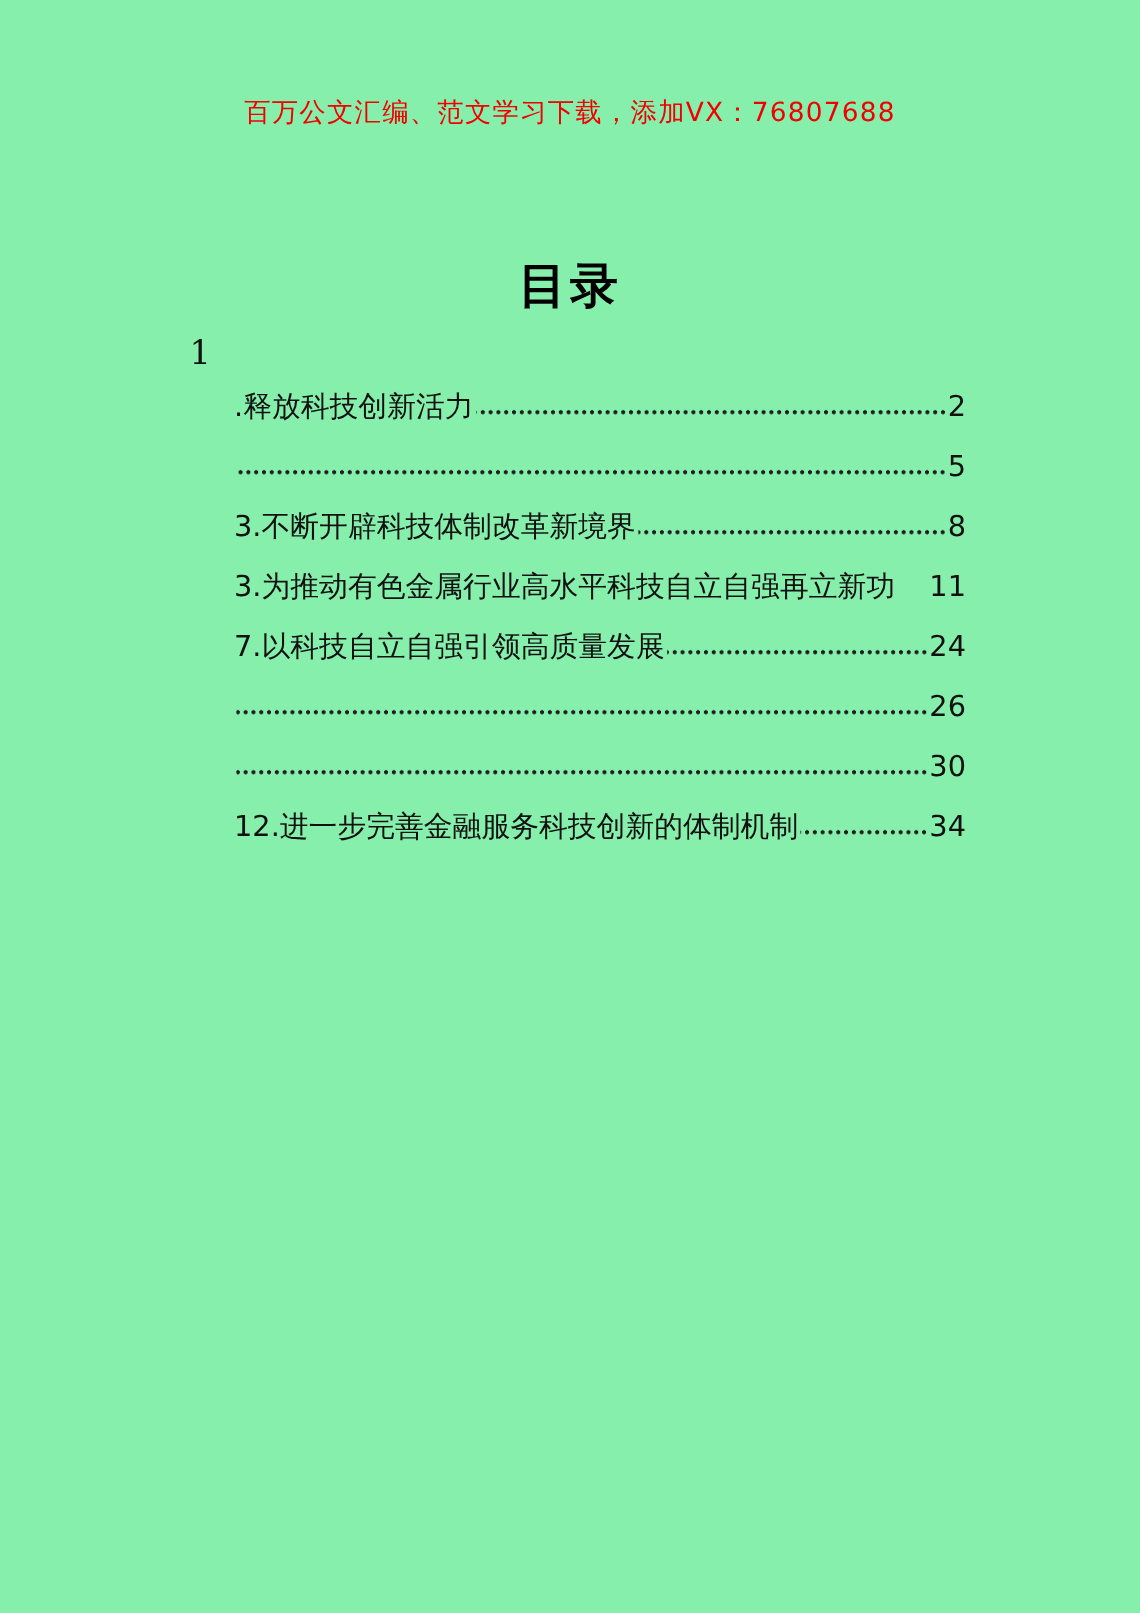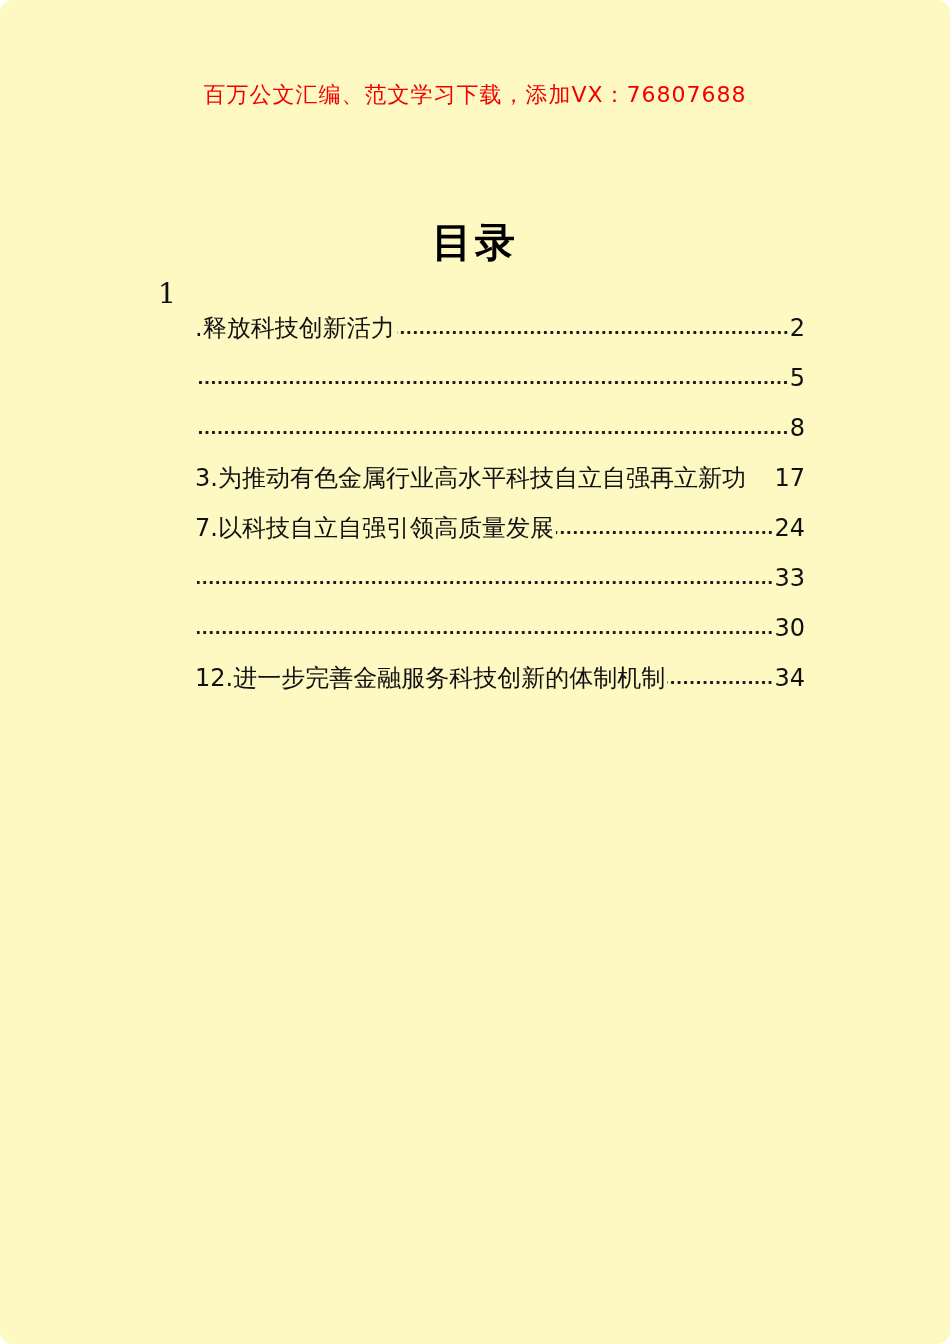--- a/index.html
+++ b/index.html
@@ -8,22 +8,21 @@
     width: 950px;
     height: 1344px;
     position: relative;
     overflow: hidden;
     font-family: "DejaVu Sans", sans-serif;
     color: #111111;
   }
   .page {
     position: absolute;
     inset: 0;
-    background: #fef9c3;
-    border-radius: 13px;
+    background: #86efac;
   }
   
   .notice {
     position: absolute;
     top: 80px;
     left: 0;
     right: 0;
     text-align: center;
     font-size: 22px;
     line-height: 30px;
@@ -35,36 +34,36 @@
     position: absolute;
     top: 220px;
     left: 0;
     right: 0;
     text-align: center;
     font-size: 40px;
     line-height: 46px;
     font-weight: 700;
     letter-spacing: 3px;
     color: #000000;
-    font-family: Liberation Serif, serif;
+    font-family: Liberation Mono, monospace;
   }
   
   .orphan-number {
     position: absolute;
     top: 278px;
     left: 158px;
     font-size: 28px;
     line-height: 32px;
     color: #111111;
     font-family: "DejaVu Serif", serif;
   }
   
   .toc {
     position: absolute;
-    top: 303px;
+    top: 314px;
     left: 195px;
     width: 610px;
     list-style: none;
   }
   .toc-entry {
     height: 50px;
     display: flex;
     align-items: baseline;
     cursor: pointer;
   }
@@ -112,36 +111,37 @@
       <li class="toc-entry">
       <span class="entry-title">.释放科技创新活力</span>
       <span class="leader-dots"></span>
       <span class="entry-page">2</span>
     </li>
       <li class="toc-entry">
       <span class="leader-dots"></span>
       <span class="entry-page">5</span>
     </li>
       <li class="toc-entry">
+      <span class="entry-title">3.不断开辟科技体制改革新境界</span>
       <span class="leader-dots"></span>
       <span class="entry-page">8</span>
     </li>
       <li class="toc-entry no-dots">
       <span class="entry-title">3.为推动有色金属行业高水平科技自立自强再立新功</span>
       <span class="leader-dots"></span>
-      <span class="entry-page">17</span>
+      <span class="entry-page">11</span>
     </li>
       <li class="toc-entry">
       <span class="entry-title">7.以科技自立自强引领高质量发展</span>
       <span class="leader-dots"></span>
       <span class="entry-page">24</span>
     </li>
       <li class="toc-entry">
       <span class="leader-dots"></span>
-      <span class="entry-page">33</span>
+      <span class="entry-page">26</span>
     </li>
       <li class="toc-entry">
       <span class="leader-dots"></span>
       <span class="entry-page">30</span>
     </li>
       <li class="toc-entry">
       <span class="entry-title">12.进一步完善金融服务科技创新的体制机制</span>
       <span class="leader-dots"></span>
       <span class="entry-page">34</span>
     </li>

